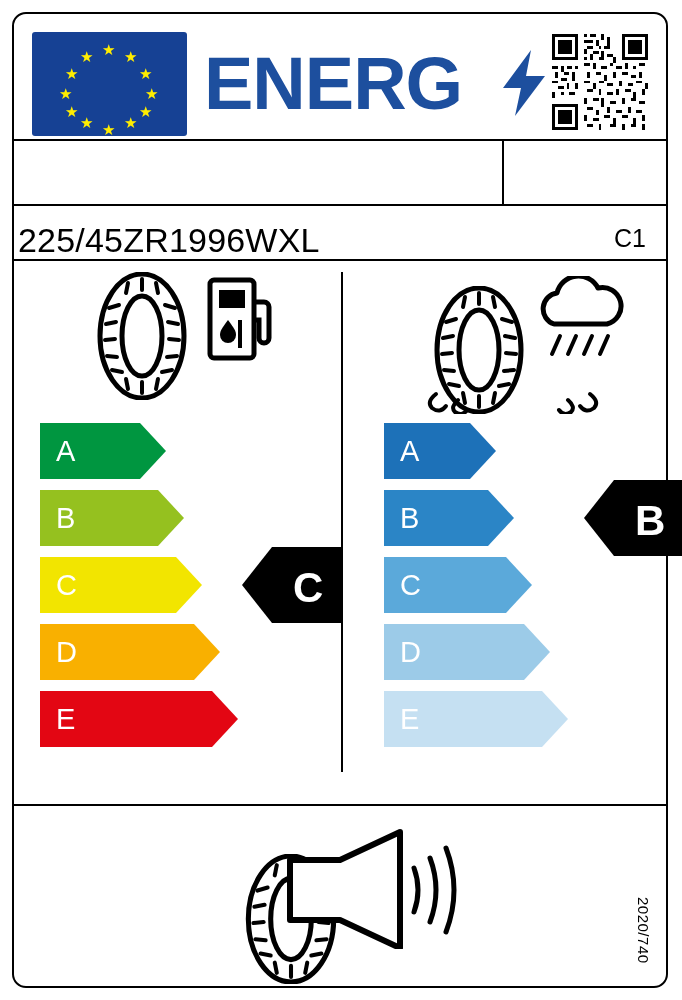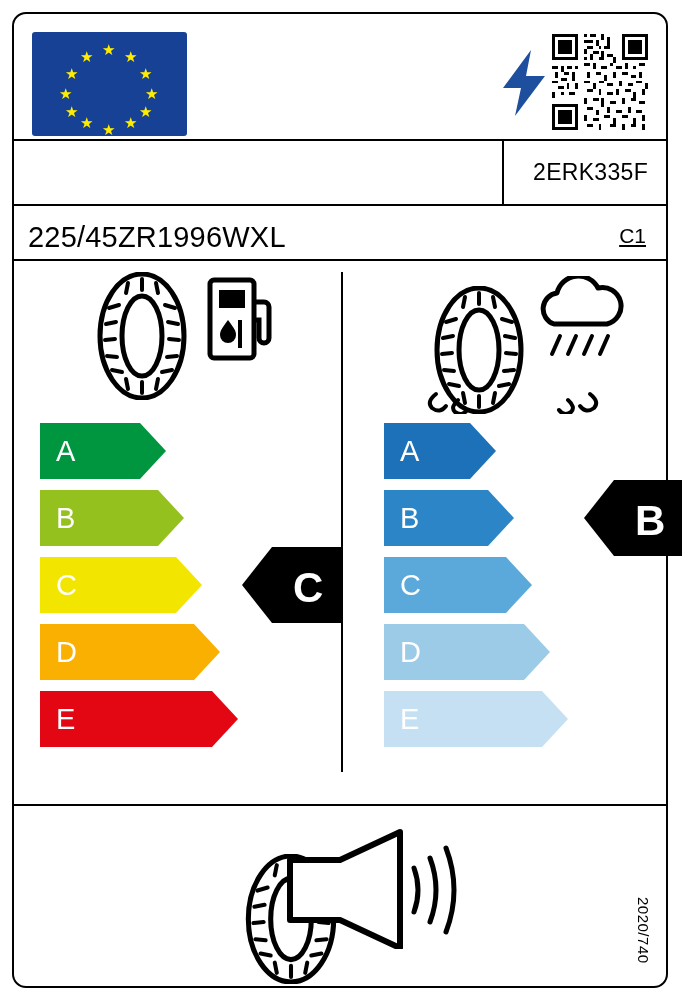--- a/index.html
+++ b/index.html
@@ -106,31 +106,30 @@
   .divider-v {
     position: absolute;
     left: 488px;
     top: 125px;
     width: 0;
     height: 65px;
     border-left: 2px solid #000;
   }
   .size {
     position: absolute;
-    left: 14px;
+    left: 4px;
     top: 207px;
-    font-size: 29px;
+    font-size: 34px;
     letter-spacing: 0.2px;
   }
   .class {
     position: absolute;
     right: 20px;
     top: 210px;
-    font-size: 21px;
-    text-decoration: underline;
+    font-size: 25px;
   }
 
   
   .panel-divider {
     position: absolute;
     left: 327px;
     top: 258px;
     width: 0;
     height: 500px;
     border-left: 2px solid #000;
@@ -231,20 +230,21 @@
       <span class="eu-star" style="left:107px; top:34px;">★</span>
       <span class="eu-star" style="left:27px;  top:54px;">★</span>
       <span class="eu-star" style="left:113px; top:54px;">★</span>
       <span class="eu-star" style="left:33px;  top:72px;">★</span>
       <span class="eu-star" style="left:107px; top:72px;">★</span>
       <span class="eu-star" style="left:48px;  top:83px;">★</span>
       <span class="eu-star" style="left:92px;  top:83px;">★</span>
       <span class="eu-star" style="left:70px;  top:90px;">★</span>
     </div>
 
+    <div class="energy-word">ENERG</div>
 
     <svg class="bolt" viewBox="0 0 46 66">
       <polygon points="30,0 2,38 20,38 14,66 44,26 25,26" fill="#1d4f9e"></polygon>
     </svg>
 
     <svg class="qr" viewBox="0 0 33 33" shape-rendering="crispEdges">
       <rect width="33" height="33" fill="#fff"></rect>
       <g fill="#000">
         <rect x="0" y="0" width="9" height="9"></rect>
           <rect x="1" y="1" width="7" height="7" fill="#fff"></rect>
@@ -343,21 +343,20 @@
         <rect x="24" y="31" width="1" height="2"></rect>
           <rect x="27" y="31" width="2" height="1"></rect>
           <rect x="31" y="31" width="1" height="2"></rect>
       </g>
     </svg>
   </div>
 
   <div class="rule r1"></div>
   <div class="divider-v"></div>
 
-  <div class="model">2ERK335F</div>
 
   <div class="rule r2"></div>
 
   <div class="size">225/45ZR1996WXL</div>
   <div class="class">C1</div>
 
   <div class="rule r3"></div>
 
   <div class="panel-divider"></div>
 

